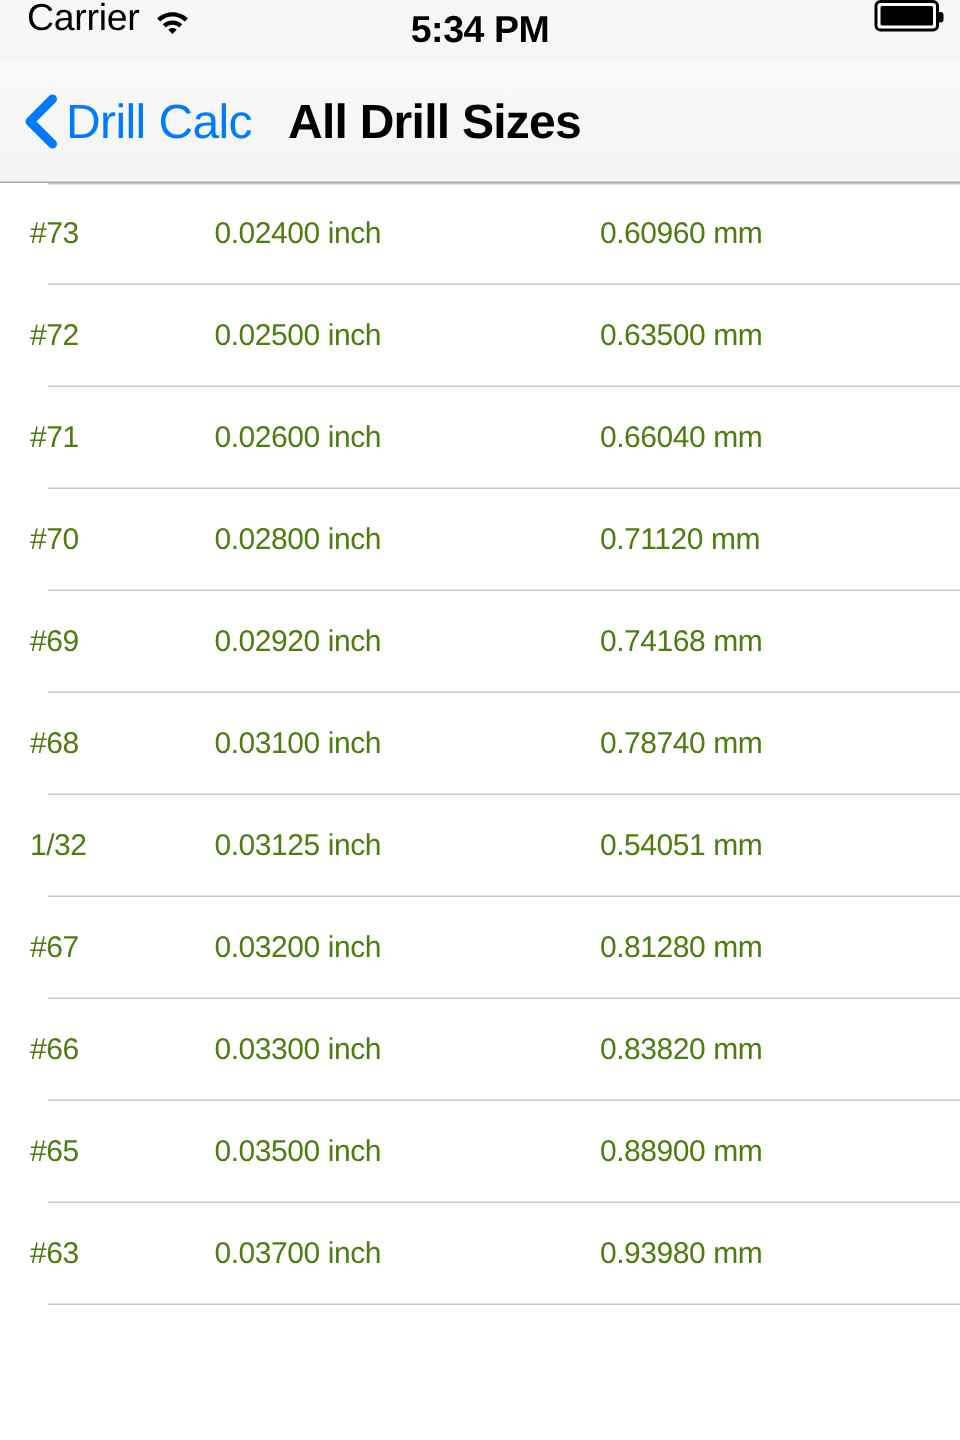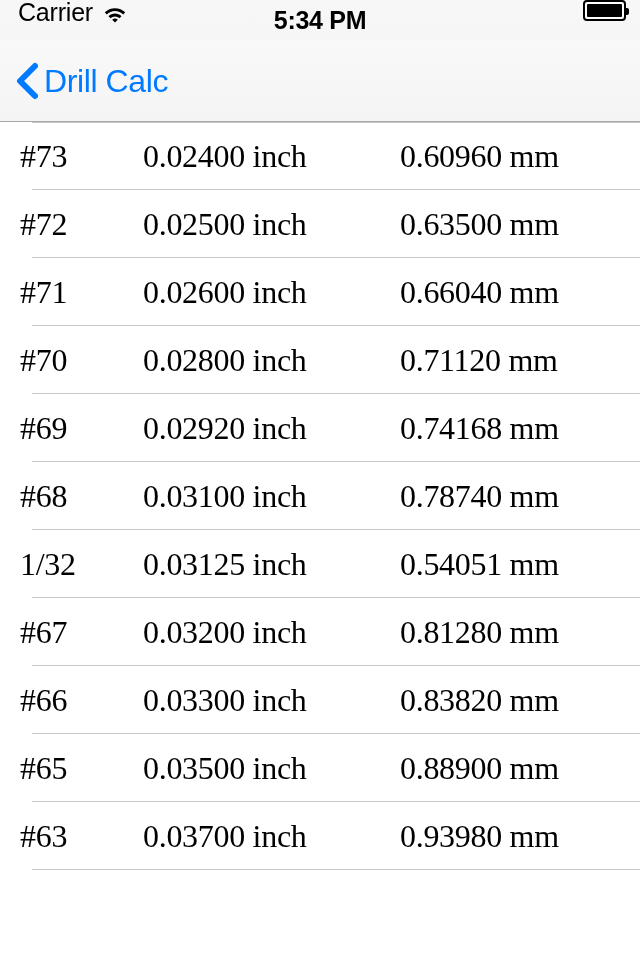--- a/index.html
+++ b/index.html
@@ -179,26 +179,25 @@
   .table-row.first-row::before {
     content: "";
     position: absolute;
     left: 32px;
     right: 0;
     top: 0;
     height: 1px;
     background: #c8c7cc;
   }
   .cell {
-    font-size: 32px;
-    color: #000000;
+    font-size: 20px;
+    color: #4d7c0f;
     letter-spacing: -0.3px;
     line-height: 1;
     white-space: nowrap;
-    font-family: Liberation Serif, serif;
   }
   .cell-size {
     position: absolute;
     left: 20px;
   }
   .cell-inch {
     position: absolute;
     left: 143px;
   }
   .cell-mm {
@@ -236,20 +235,21 @@
 
   <div class="nav-bar">
     <button class="nav-back">
       <span class="chevron-left">
         <svg viewBox="0 0 22 38" width="22" height="38" aria-hidden="true">
           <polyline points="19,4 4,19 19,34" fill="none" stroke="#007aff" stroke-width="6" stroke-linecap="round" stroke-linejoin="round"></polyline>
         </svg>
       </span>
       <span class="nav-back-label">Drill Calc</span>
     </button>
+    <span class="nav-title">All Drill Sizes</span>
   </div>
 
   <div class="table-view" id="table-view">
       <div class="table-row first-row">
         <span class="cell cell-size">#73</span>
         <span class="cell cell-inch">0.02400 inch</span>
         <span class="cell cell-mm">0.60960 mm</span>
       </div>
       <div class="table-row">
         <span class="cell cell-size">#72</span>

